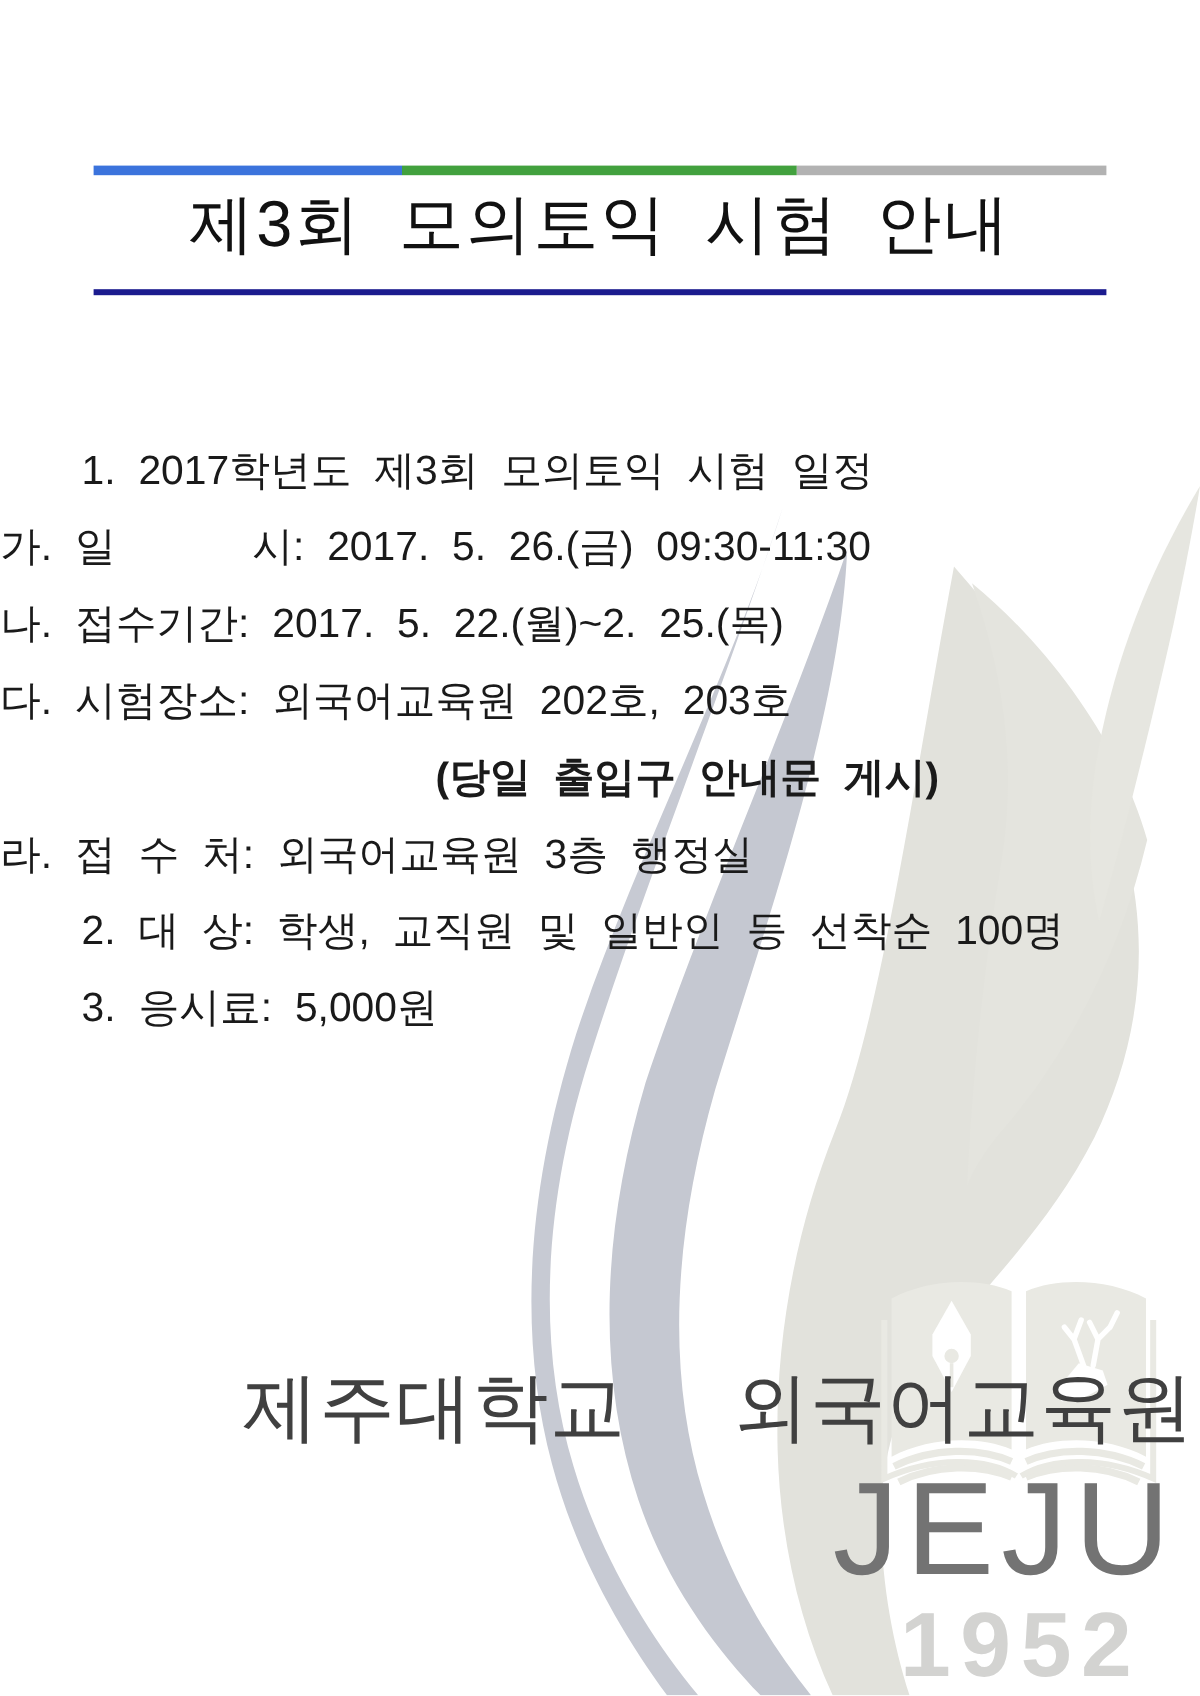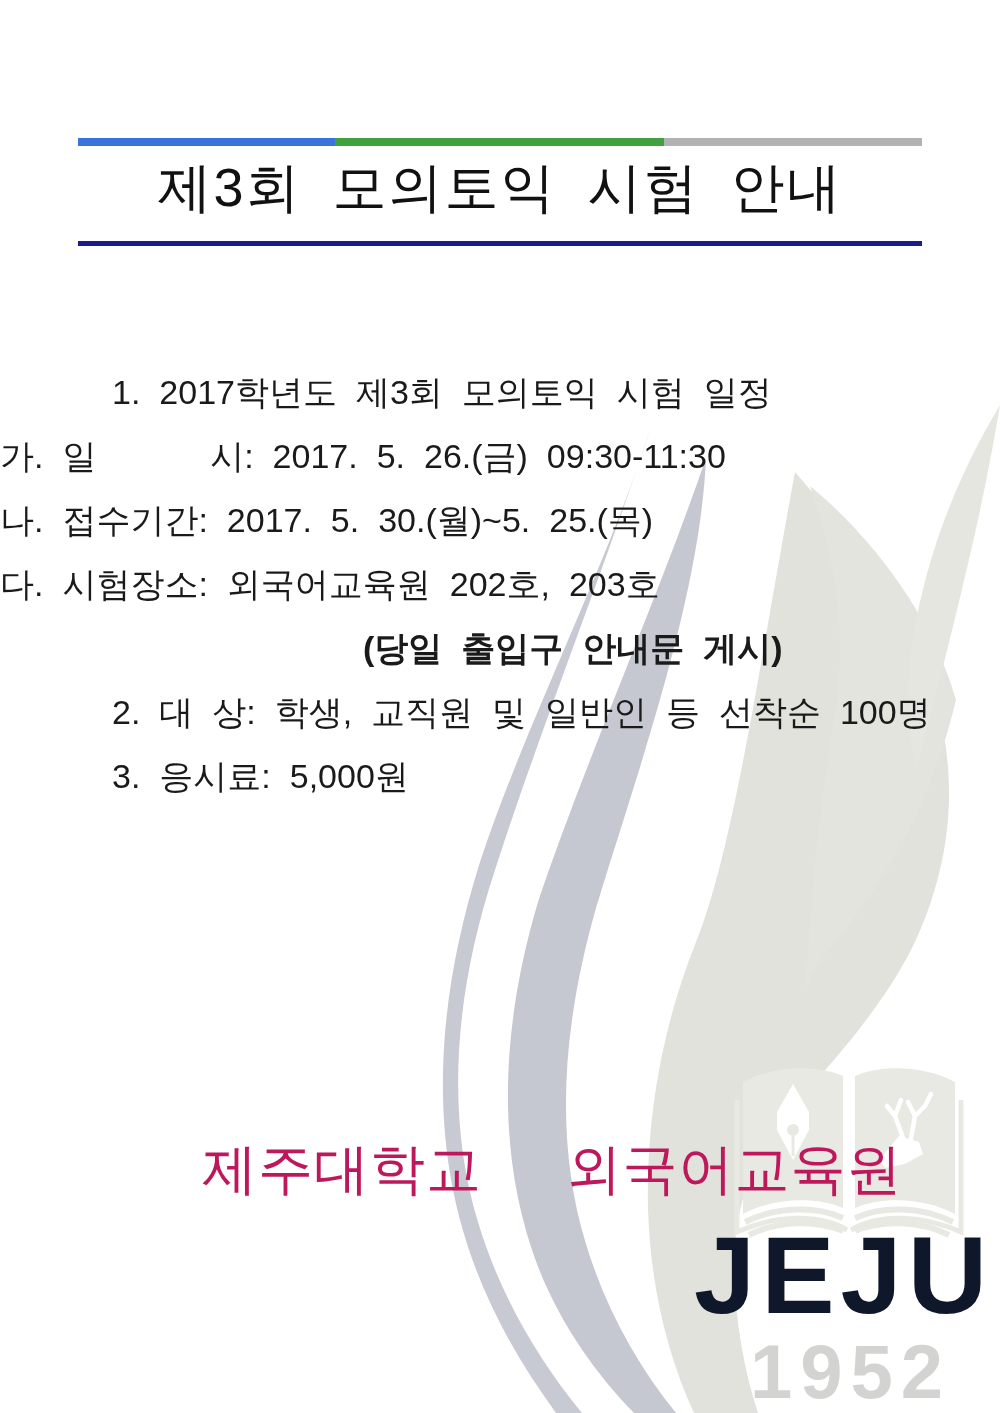--- a/index.html
+++ b/index.html
@@ -6,22 +6,22 @@
   .page {
     position:relative; width:1000px; height:1413px;
     background:#ffffff; overflow:hidden;
     font-family:"Liberation Sans", sans-serif;
     color:#1a1a1a;
   }
   
   .watermark-svg { position:absolute; left:0; top:0; width:1000px; height:1413px; z-index:0; }
   .jeju-text {
     position:absolute; left:694px; top:1220px; z-index:0;
-    font-size:110px; font-weight:700; letter-spacing:6px;
-    color:#0f172a; line-height:1;
+    font-size:110px; font-weight:400; letter-spacing:6px;
+    color:#737373; line-height:1;
   }
   .year-text {
     position:absolute; left:750px; top:1334px; z-index:0;
     font-size:76px; font-weight:700; letter-spacing:8px;
     color:#d3d3d1; line-height:1;
   }
   
   .accent-bar {
     position:absolute; left:78px; top:138px; width:844px; height:8px;
     display:flex; z-index:2;
@@ -39,28 +39,28 @@
     position:absolute; left:78px; top:241px; width:844px; height:5px;
     background:#1b1b8e; z-index:2;
   }
   
   .body-block { position:absolute; left:0; top:360px; width:1000px; z-index:2; }
   .line {
     height:64px; line-height:64px; font-size:34px;
     letter-spacing:0px; word-spacing:0.28em;
     white-space:pre; color:#1a1a1a;
   }
-  .line.l1 { padding-left:112px; }
+  .line.l1 { padding-left:68px; }
   .line.l2 { }
   .line.l3 { padding-left:363px; }
   .line.bold { font-weight:700; }
   
   .org-name {
     position:absolute; left:202px; top:1142px; z-index:2;
-    font-size:55px; font-weight:400; color:#be185d;
+    font-size:63px; font-weight:400; color:#404040;
     letter-spacing:1px; word-spacing:26px; line-height:1; white-space:pre;
   }
 </style>
 </head>
 <body>
 
 <div class="page">
 
   <svg class="watermark-svg" viewBox="0 0 1000 1413" aria-hidden="true">
 
@@ -146,22 +146,23 @@
     <span class="seg-blue"></span>
     <span class="seg-green"></span>
     <span class="seg-gray"></span>
   </div>
   <div class="notice-title">제3회 모의토익 시험 안내</div>
   <div class="title-rule"></div>
 
   <div class="body-block">
     <div class="line l1">1. 2017학년도 제3회 모의토익 시험 일정</div>
     <div class="line l2">가. 일      시: 2017. 5. 26.(금) 09:30-11:30</div>
-    <div class="line l2">나. 접수기간: 2017. 5. 30.(월)~5. 25.(목)</div>
+    <div class="line l2">나. 접수기간: 2017. 5. 22.(월)~2. 25.(목)</div>
     <div class="line l2">다. 시험장소: 외국어교육원 202호, 203호</div>
     <div class="line l3 bold">(당일 출입구 안내문 게시)</div>
+    <div class="line l2">라. 접 수 처: 외국어교육원 3층 행정실</div>
     <div class="line l1">2. 대 상: 학생, 교직원 및 일반인 등 선착순 100명</div>
     <div class="line l1">3. 응시료: 5,000원</div>
   </div>
 
   <div class="org-name">제주대학교  외국어교육원</div>
 
 </div>
 
 </body></html>

